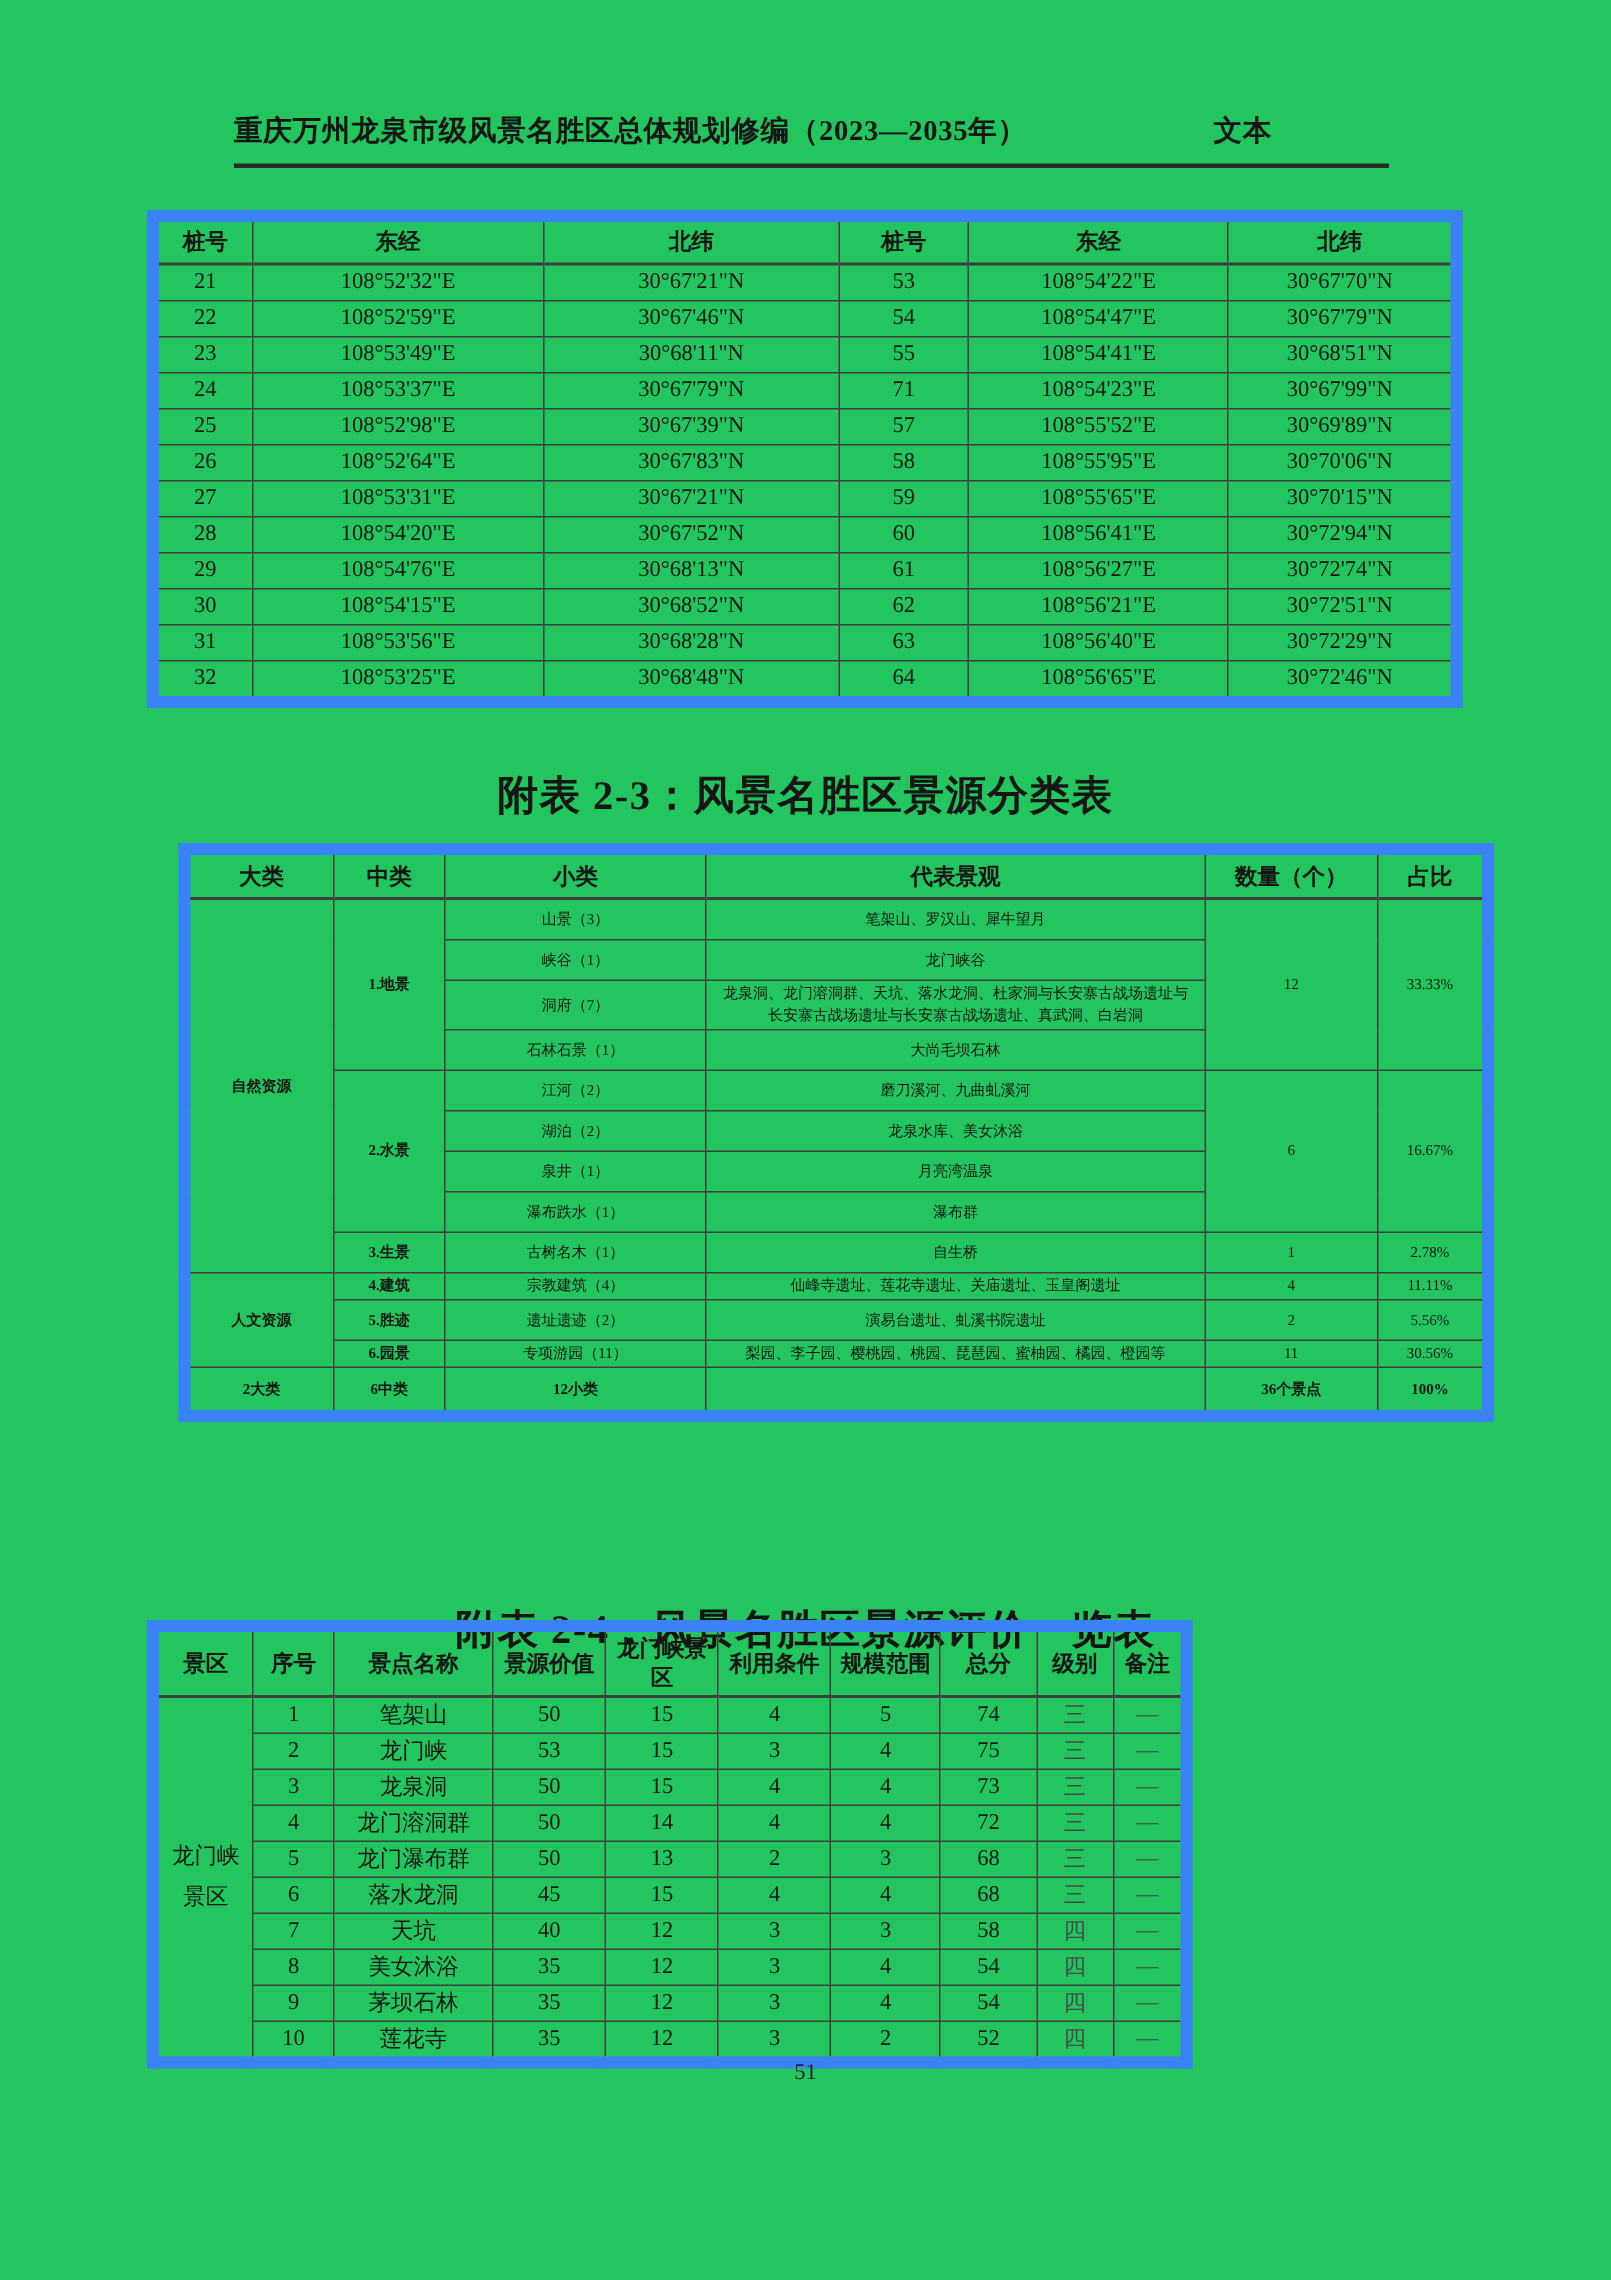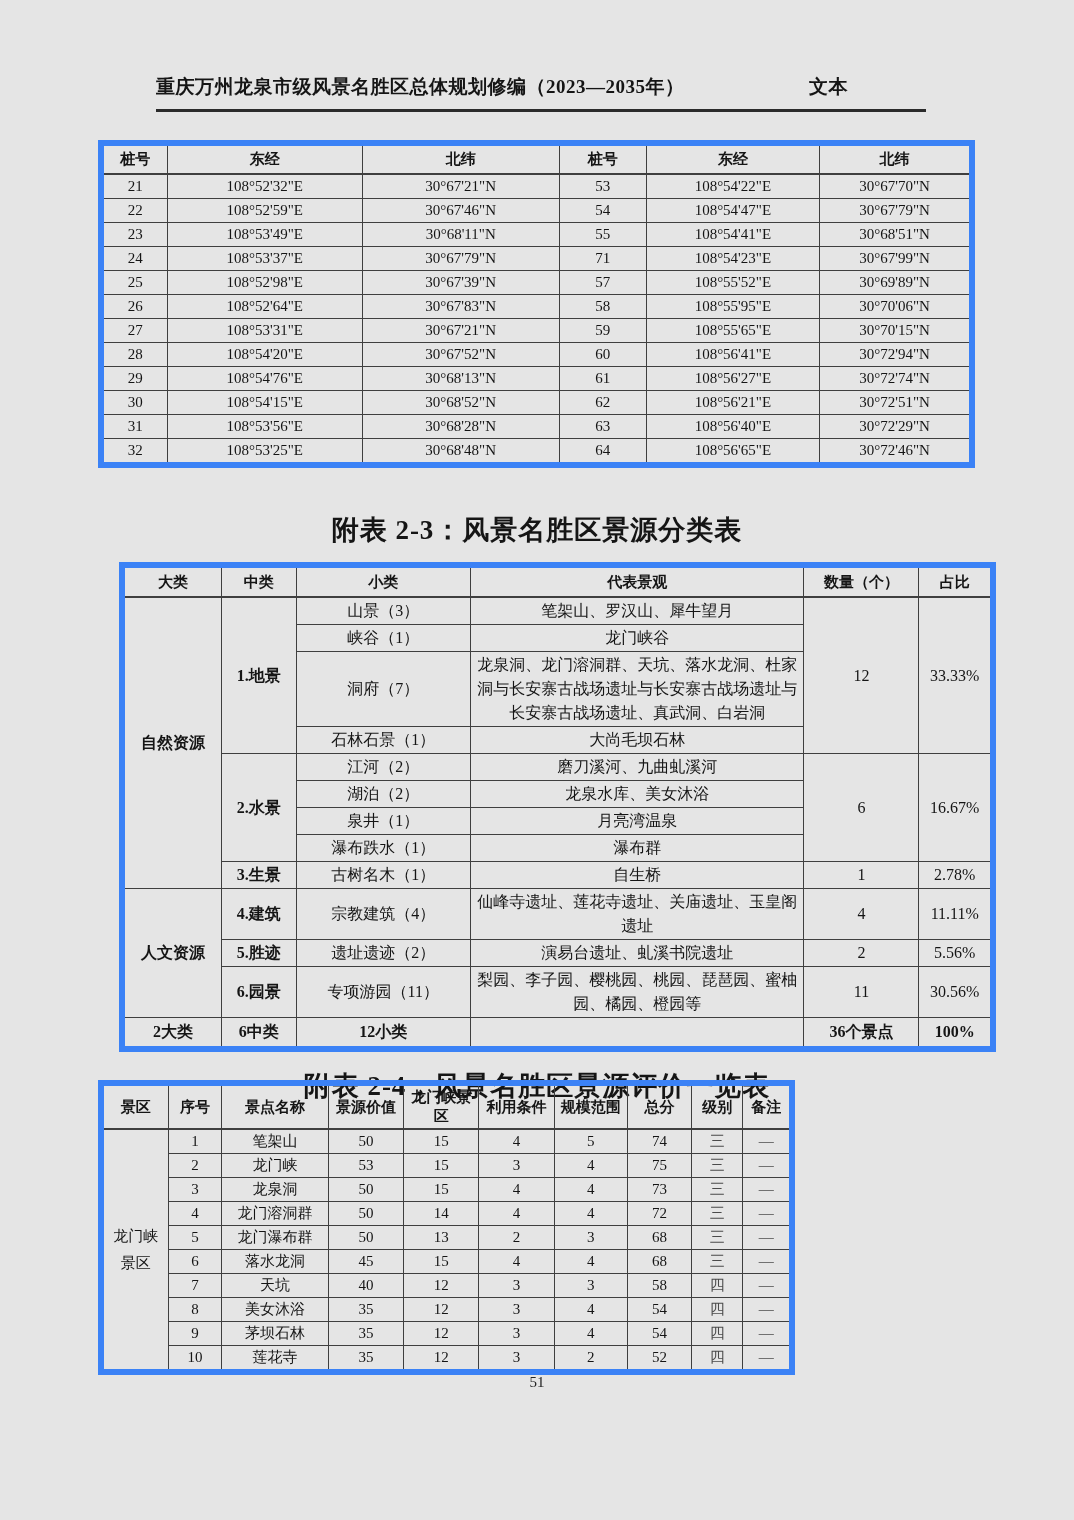--- a/index.html
+++ b/index.html
@@ -1,50 +1,50 @@
 <!DOCTYPE html>
 <html><head>
 <meta charset="utf-8">
 <style>
   html,body { margin:0; padding:0; background:#ffffff; }
   .page {
-    position:relative; width:1074px; height:1520px; background:#e5e5e5;
+    position:relative; width:1074px; height:1520px; background:#22c55e;
     font-family:"Liberation Serif","DejaVu Serif",serif; color:#151515;
     overflow:hidden;
   }
   .doc-header {
     position:absolute; left:156px; top:74px; width:770px;
     display:flex; justify-content:space-between; align-items:baseline;
     font-weight:bold; font-size:19px; letter-spacing:0.5px;
     border-bottom:3px solid #2b2b2b; padding-bottom:9px;
   }
   .doc-header .hdr-right { padding-right:78px; }
 
   table { border-collapse:collapse; table-layout:fixed; width:100%; }
   td, th {
     border:1px solid #3f3f3f; text-align:center; vertical-align:middle;
     padding:2px 5px; overflow:hidden;
   }
   th { font-weight:bold; border-bottom-width:2px; }
-  .outer { border:6px solid #3b82f6; }
+  .outer { border:8px solid #3b82f6; }
 
   .coord-wrap { position:absolute; left:98px; top:140px; width:877px; }
   .coord-wrap th { height:23px; font-size:15px; }
   .coord-wrap td { height:21px; font-size:15px; padding:1px 4px; }
 
   .sec-title {
     position:absolute; left:0; width:1074px; text-align:center;
     font-size:27px; font-weight:bold; letter-spacing:1px;
   }
   .title-23 { top:512px; }
   .title-24 { top:1068px; }
 
   .t23-wrap { position:absolute; left:98px; top:562px; width:877px;padding-left:21px; }
   .t23-wrap th { height:24px; font-size:15px; }
-  .t23-wrap td { font-size:16px; line-height:1.5; padding:1px 6px; }
+  .t23-wrap td { font-size:10px; line-height:1.5; padding:1px 6px; }
   .t23-wrap td.r1 { height:24px; }
   .t23-wrap td.bold { font-weight:bold; }
   .t23-wrap tr.footer td { font-weight:bold; height:26px; }
 
   .t24-wrap { position:absolute; left:98px; top:1080px; width:697px; }
   .t24-wrap th { height:24px; font-size:15px; }
   .t24-wrap td { height:21px; font-size:15px; padding:1px 4px; }
   .t24-wrap .muted { color:#4a4a4a; }
   .zone-cell { line-height:1.8; }
   .zone-cell span { display:inline-block; width:52px; }

